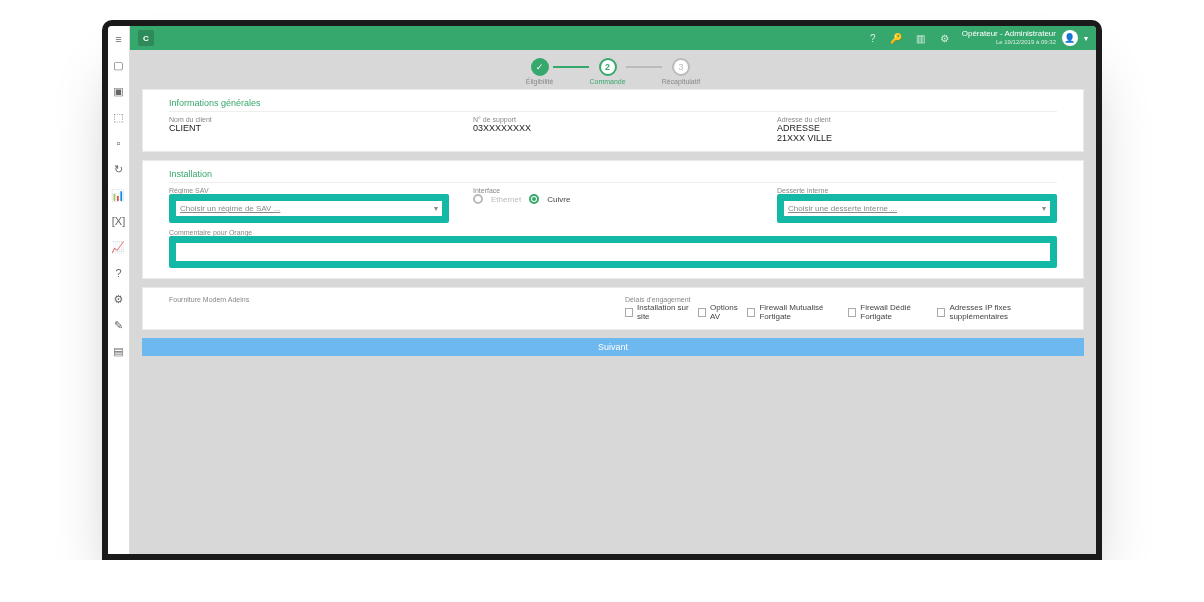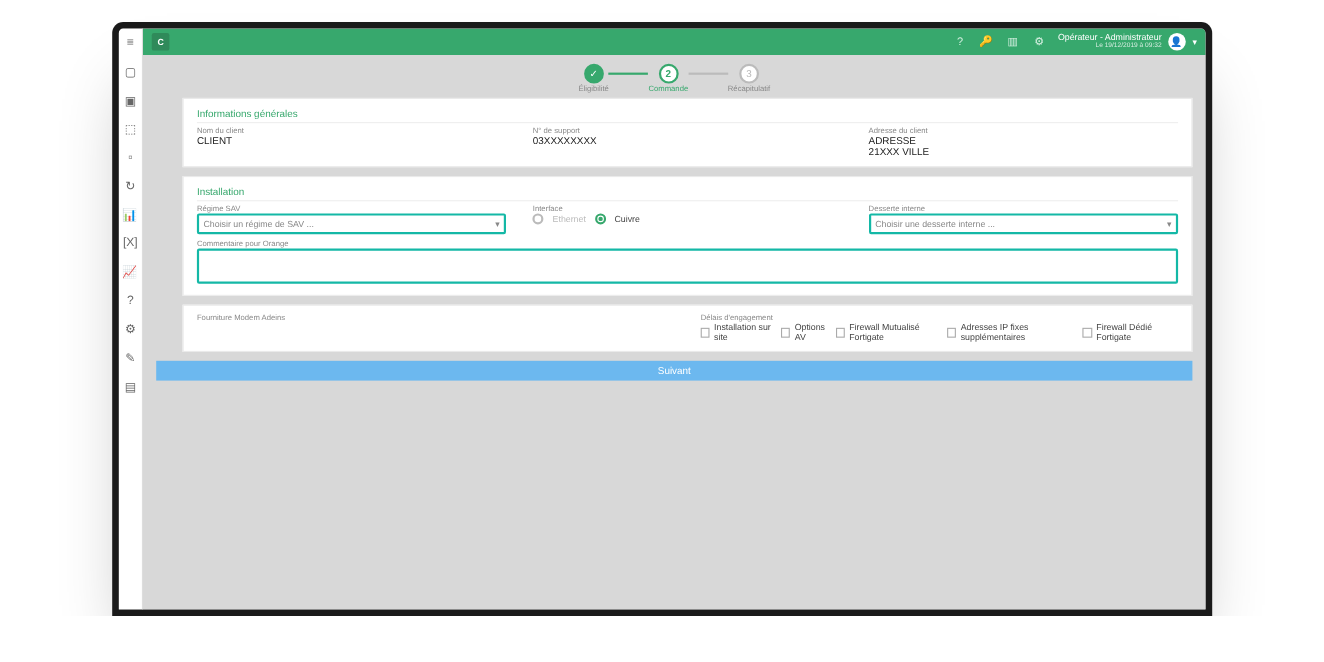--- a/index.html
+++ b/index.html
@@ -20,27 +20,27 @@
   .content { flex:1; background:#d8d8d8; padding: 8px 12px; overflow:auto; }
   .stepper { display:flex; justify-content:center; align-items:center; gap:0px; margin-bottom:4px; }
   .step { display:flex; flex-direction:column; align-items:center; font-size:7px; color:#888; }
   .step-circle { width:18px; height:18px; border-radius:50%; background:#fff; display:flex; align-items:center; justify-content:center; border:2px solid #37a86d; color:#37a86d; font-size:9px; margin-bottom:2px; position:relative; }
   .step-circle.done { background:#37a86d; color:#fff; }
   .step-circle.active { border-color:#37a86d; color:#37a86d; background:#fff; font-weight:bold; }
   .step-circle.pending { border-color:#bbb; color:#bbb; background:#fff; }
   .step-label.active { color:#37a86d; }
   .line { width:36px; height:2px; background:#37a86d; margin-top:-10px; }
   .line.pending { background:#bbb; }
-  .card { background:#fff; padding:8px 12px; margin-bottom:8px; font-size:8px; border:1px solid #eaeaea;margin-left:24px; }
+  .card { background:#fff; padding:8px 26px; margin-bottom:8px; font-size:8px; border:1px solid #eaeaea; }
   .card-title { color:#37a86d; border-bottom:1px solid #eee; padding-bottom:3px; margin-bottom:4px; font-size:9px; }
   .row { display:flex; gap:24px; }
   .col { flex:1; min-width:0; }
   .label { color:#888; font-size:7px; }
   .value { color:#222; font-size:9px; }
-  .select, .textarea { width:100%; border:2px solid #14b8a6; font-size:8px; padding:3px 4px; background:#fff; color:#888; border-radius:2px; }
+  .select, .textarea { width:100%; border:7px solid #14b8a6; font-size:8px; padding:3px 4px; background:#fff; color:#888; border-radius:2px;text-decoration:underline; }
   .textarea { height:32px; resize:none; }
   .radio-group { display:flex; gap:8px; align-items:center; font-size:8px; color:#444; }
   .radio-dot { width:10px; height:10px; border-radius:50%; border:2px solid #37a86d; display:inline-flex; align-items:center; justify-content:center; }
   .radio-dot.off { border-color:#bbb; }
   .radio-dot.sel::after { content:""; width:4px; height:4px; border-radius:50%; background:#37a86d; display:block; }
   .checks { display:flex; flex-direction:row; gap:3px; font-size:8px; color:#444; }
   .chk-row { display:flex; align-items:center; gap:4px; }
   .chk { width:9px; height:9px; border:1px solid #aaa; }
   .footer-buttons { display:flex; gap:8px; }
   .btn { flex:1; background:#6cb8ef; color:#fff; text-align:center; padding:4px 0; font-size:9px; border:none; cursor:pointer; }
@@ -176,25 +176,25 @@
                 <div class="chk-row">
                     <span class="chk"></span>
                     <span>Options AV</span>
                   </div>
                 <div class="chk-row">
                     <span class="chk"></span>
                     <span>Firewall Mutualisé Fortigate</span>
                   </div>
                 <div class="chk-row">
                     <span class="chk"></span>
+                    <span>Firewall Dédié Fortigate</span>
+                  </div>
+                <div class="chk-row">
+                    <span class="chk"></span>
                     <span>Adresses IP fixes supplémentaires</span>
-                  </div>
-                <div class="chk-row">
-                    <span class="chk"></span>
-                    <span>Firewall Dédié Fortigate</span>
                   </div>
               </div>
             </div>
           </div>
         </div>
 
         <div class="footer-buttons">
           <button class="btn">Suivant</button>
         </div>
 

